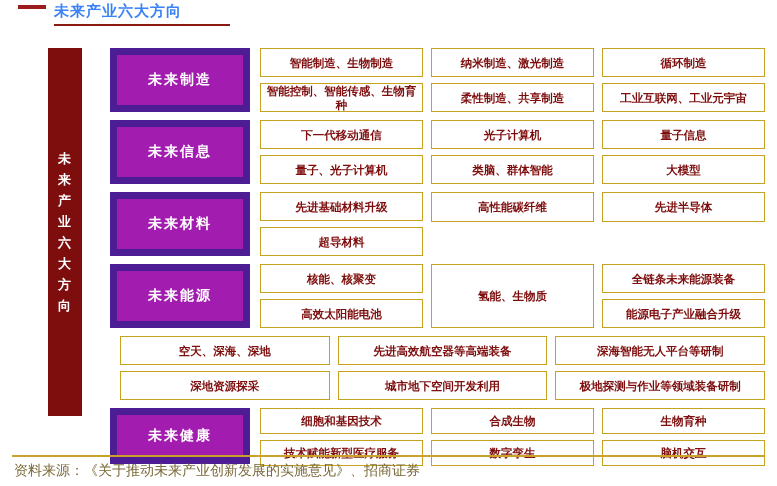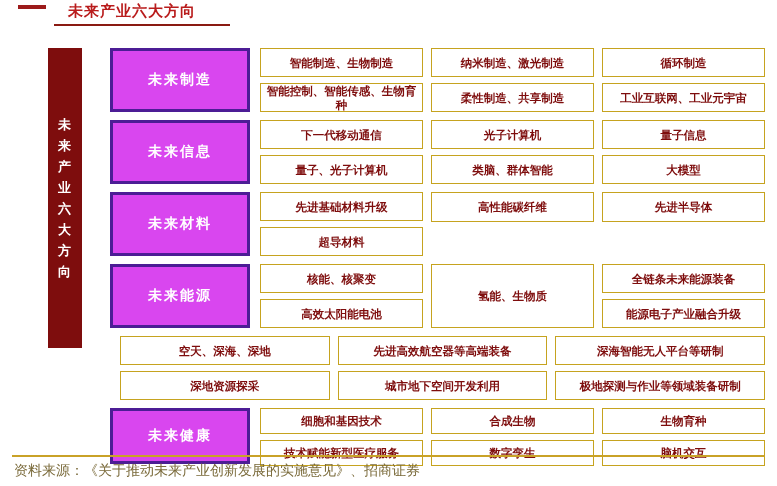--- a/index.html
+++ b/index.html
@@ -34,24 +34,23 @@
     width: 28px;
     height: 4px;
     background: #9c1b1b;
   }
   .header-title {
     position: absolute;
     left: 54px;
     top: 2px;
     font-size: 15px;
     font-weight: bold;
-    color: #b91c1c;
+    color: #3b82f6;
     letter-spacing: 1px;
     white-space: nowrap;
-    margin-left: 14px;
   }
   .header-rule {
     position: absolute;
     left: 54px;
     top: 24px;
     width: 176px;
     height: 2px;
     background: #8a1a12;
   }
   
@@ -61,21 +60,21 @@
     top: 30px;
     width: 753px;
     height: 418px;
   }
   
   .spine {
     position: absolute;
     left: 36px;
     top: 18px;
     width: 34px;
-    height: 300px;
+    height: 368px;
     background: #7e0d0d;
     color: #ffffff;
     font-size: 13px;
     font-weight: bold;
     line-height: 21px;
     display: flex;
     align-items: center;
     justify-content: center;
     text-align: center;
     letter-spacing: 1px;
@@ -90,22 +89,22 @@
   .row {
     position: absolute;
     left: 98px;
     width: 655px;
     display: flex;
     align-items: stretch;
   }
   .cat {
     width: 140px;
     flex: 0 0 140px;
-    background: #d946ef;
-    border: 3px solid #4c1d95;
+    background: #a21caf;
+    border: 7px solid #4c1d95;
     color: #ffffff;
     font-size: 14px;
     font-weight: bold;
     letter-spacing: 2px;
     display: flex;
     align-items: center;
     justify-content: center;
     text-align: center;
     box-sizing: border-box;
   }

